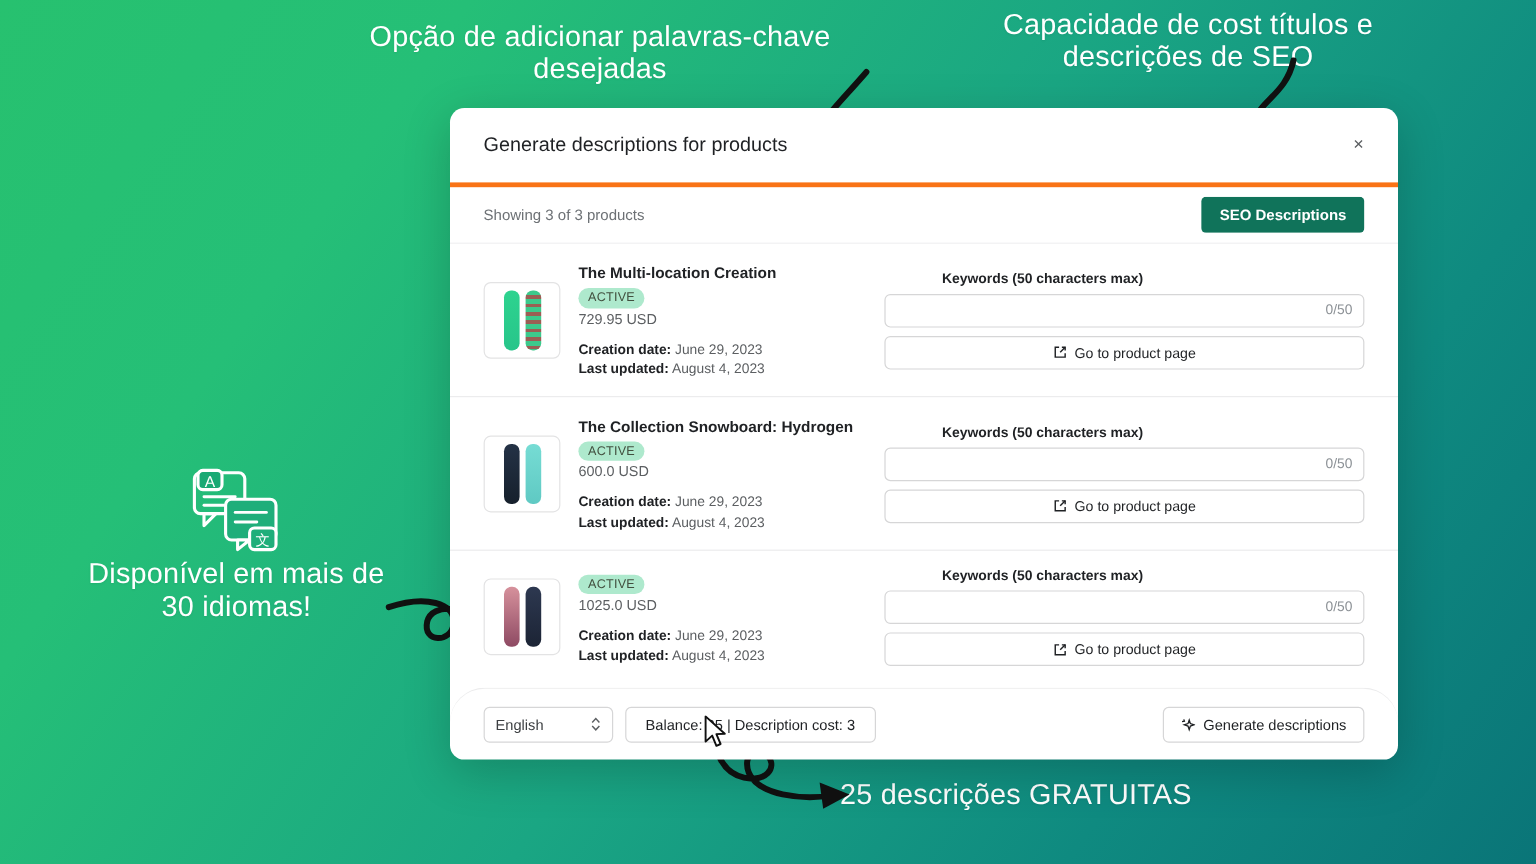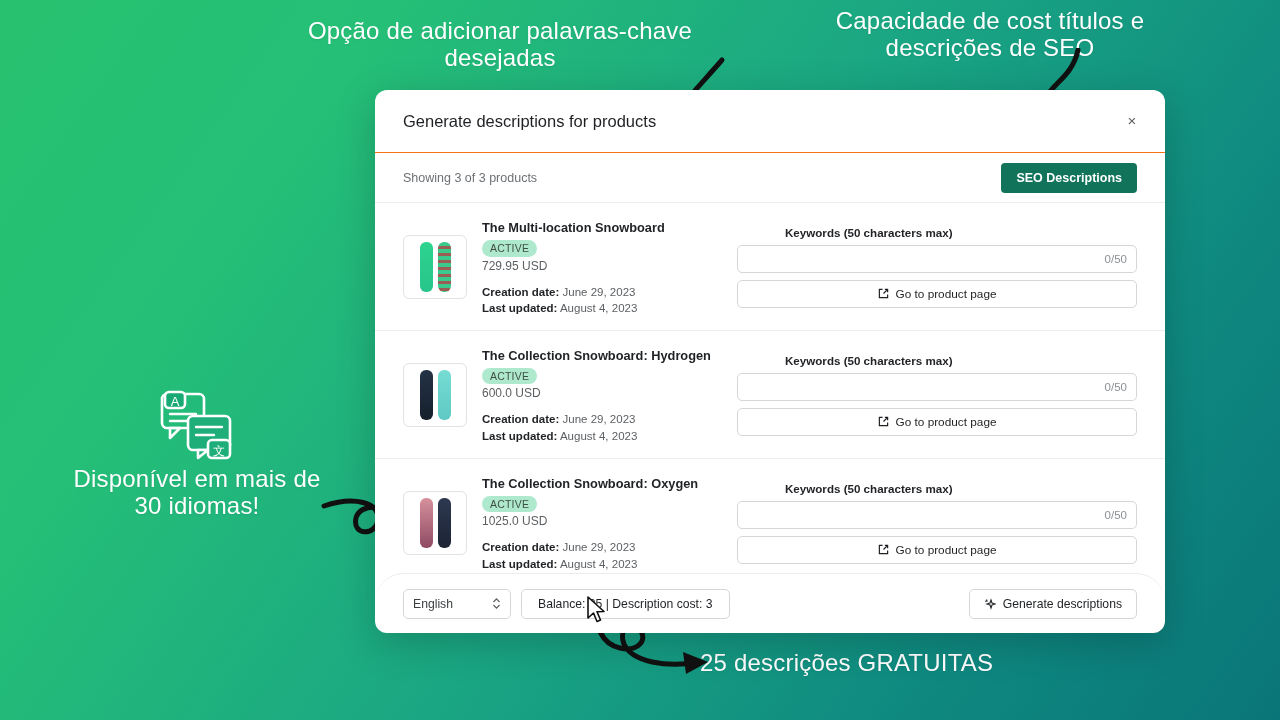--- a/index.html
+++ b/index.html
@@ -52,21 +52,21 @@
   .modal-title { font-size: 16.5px; color: #1f2124; font-weight: 400; }
   .close-btn {
     position: absolute; right: 22px; top: 50%; transform: translateY(-50%);
     width: 22px; height: 22px; line-height: 20px; text-align: center;
     font-size: 15px; color: #5c5f62; background: transparent;
     border: none; cursor: pointer; font-family: "Liberation Sans", sans-serif;
   }
 
   .subheader {
     height: 50px; flex: 0 0 auto;
-    border-top: 1px solid #f97316;
+    border-top: 4px solid #f97316;
     display: flex; align-items: center; justify-content: space-between;
     padding: 0 28px 0 28px;
   }
   .showing-text { font-size: 12.5px; color: #6d7175; }
 
   .tabs { display: flex; border-radius: 4px; overflow: hidden; }
   .tab {
     font-size: 12.5px; font-weight: bold; color: #ffffff;
     padding: 8px 15px; cursor: pointer; border: none;
     font-family: "Liberation Sans", sans-serif; white-space: nowrap;
@@ -209,21 +209,21 @@
   <div class="rows">
 
     <div class="product-row">
       <div class="thumb-wrap">
         <div class="thumb">
           <div class="board" style="background:linear-gradient(180deg,#2ed38f,#27c58a);"></div>
           <div class="board" style="background:repeating-linear-gradient(180deg,#3cc98c 0 4px,#9b5e54 4px 7px);"></div>
         </div>
       </div>
       <div class="info">
-        <div class="p-name">The Multi-location Snowboard</div>
+        <div class="p-name">The Multi-location Creation</div>
         <div><span class="badge">ACTIVE</span></div>
         <div class="price">729.95 USD</div>
         <div class="dates">
           <div><b>Creation date:</b>
             <span>June 29, 2023</span></div>
           <div><b>Last updated:</b>
             <span>August 4, 2023</span></div>
         </div>
       </div>
       <div class="kw">
@@ -277,21 +277,20 @@
     </div>
 
     <div class="product-row">
       <div class="thumb-wrap">
         <div class="thumb">
           <div class="board" style="background:linear-gradient(180deg,#d6919c,#8e4a63);"></div>
           <div class="board" style="background:linear-gradient(180deg,#2d3850,#1c2435);"></div>
         </div>
       </div>
       <div class="info">
-        <div class="p-name">The Collection Snowboard: Oxygen</div>
         <div><span class="badge">ACTIVE</span></div>
         <div class="price">1025.0 USD</div>
         <div class="dates">
           <div><b>Creation date:</b>
             <span>June 29, 2023</span></div>
           <div><b>Last updated:</b>
             <span>August 4, 2023</span></div>
         </div>
       </div>
       <div class="kw">

